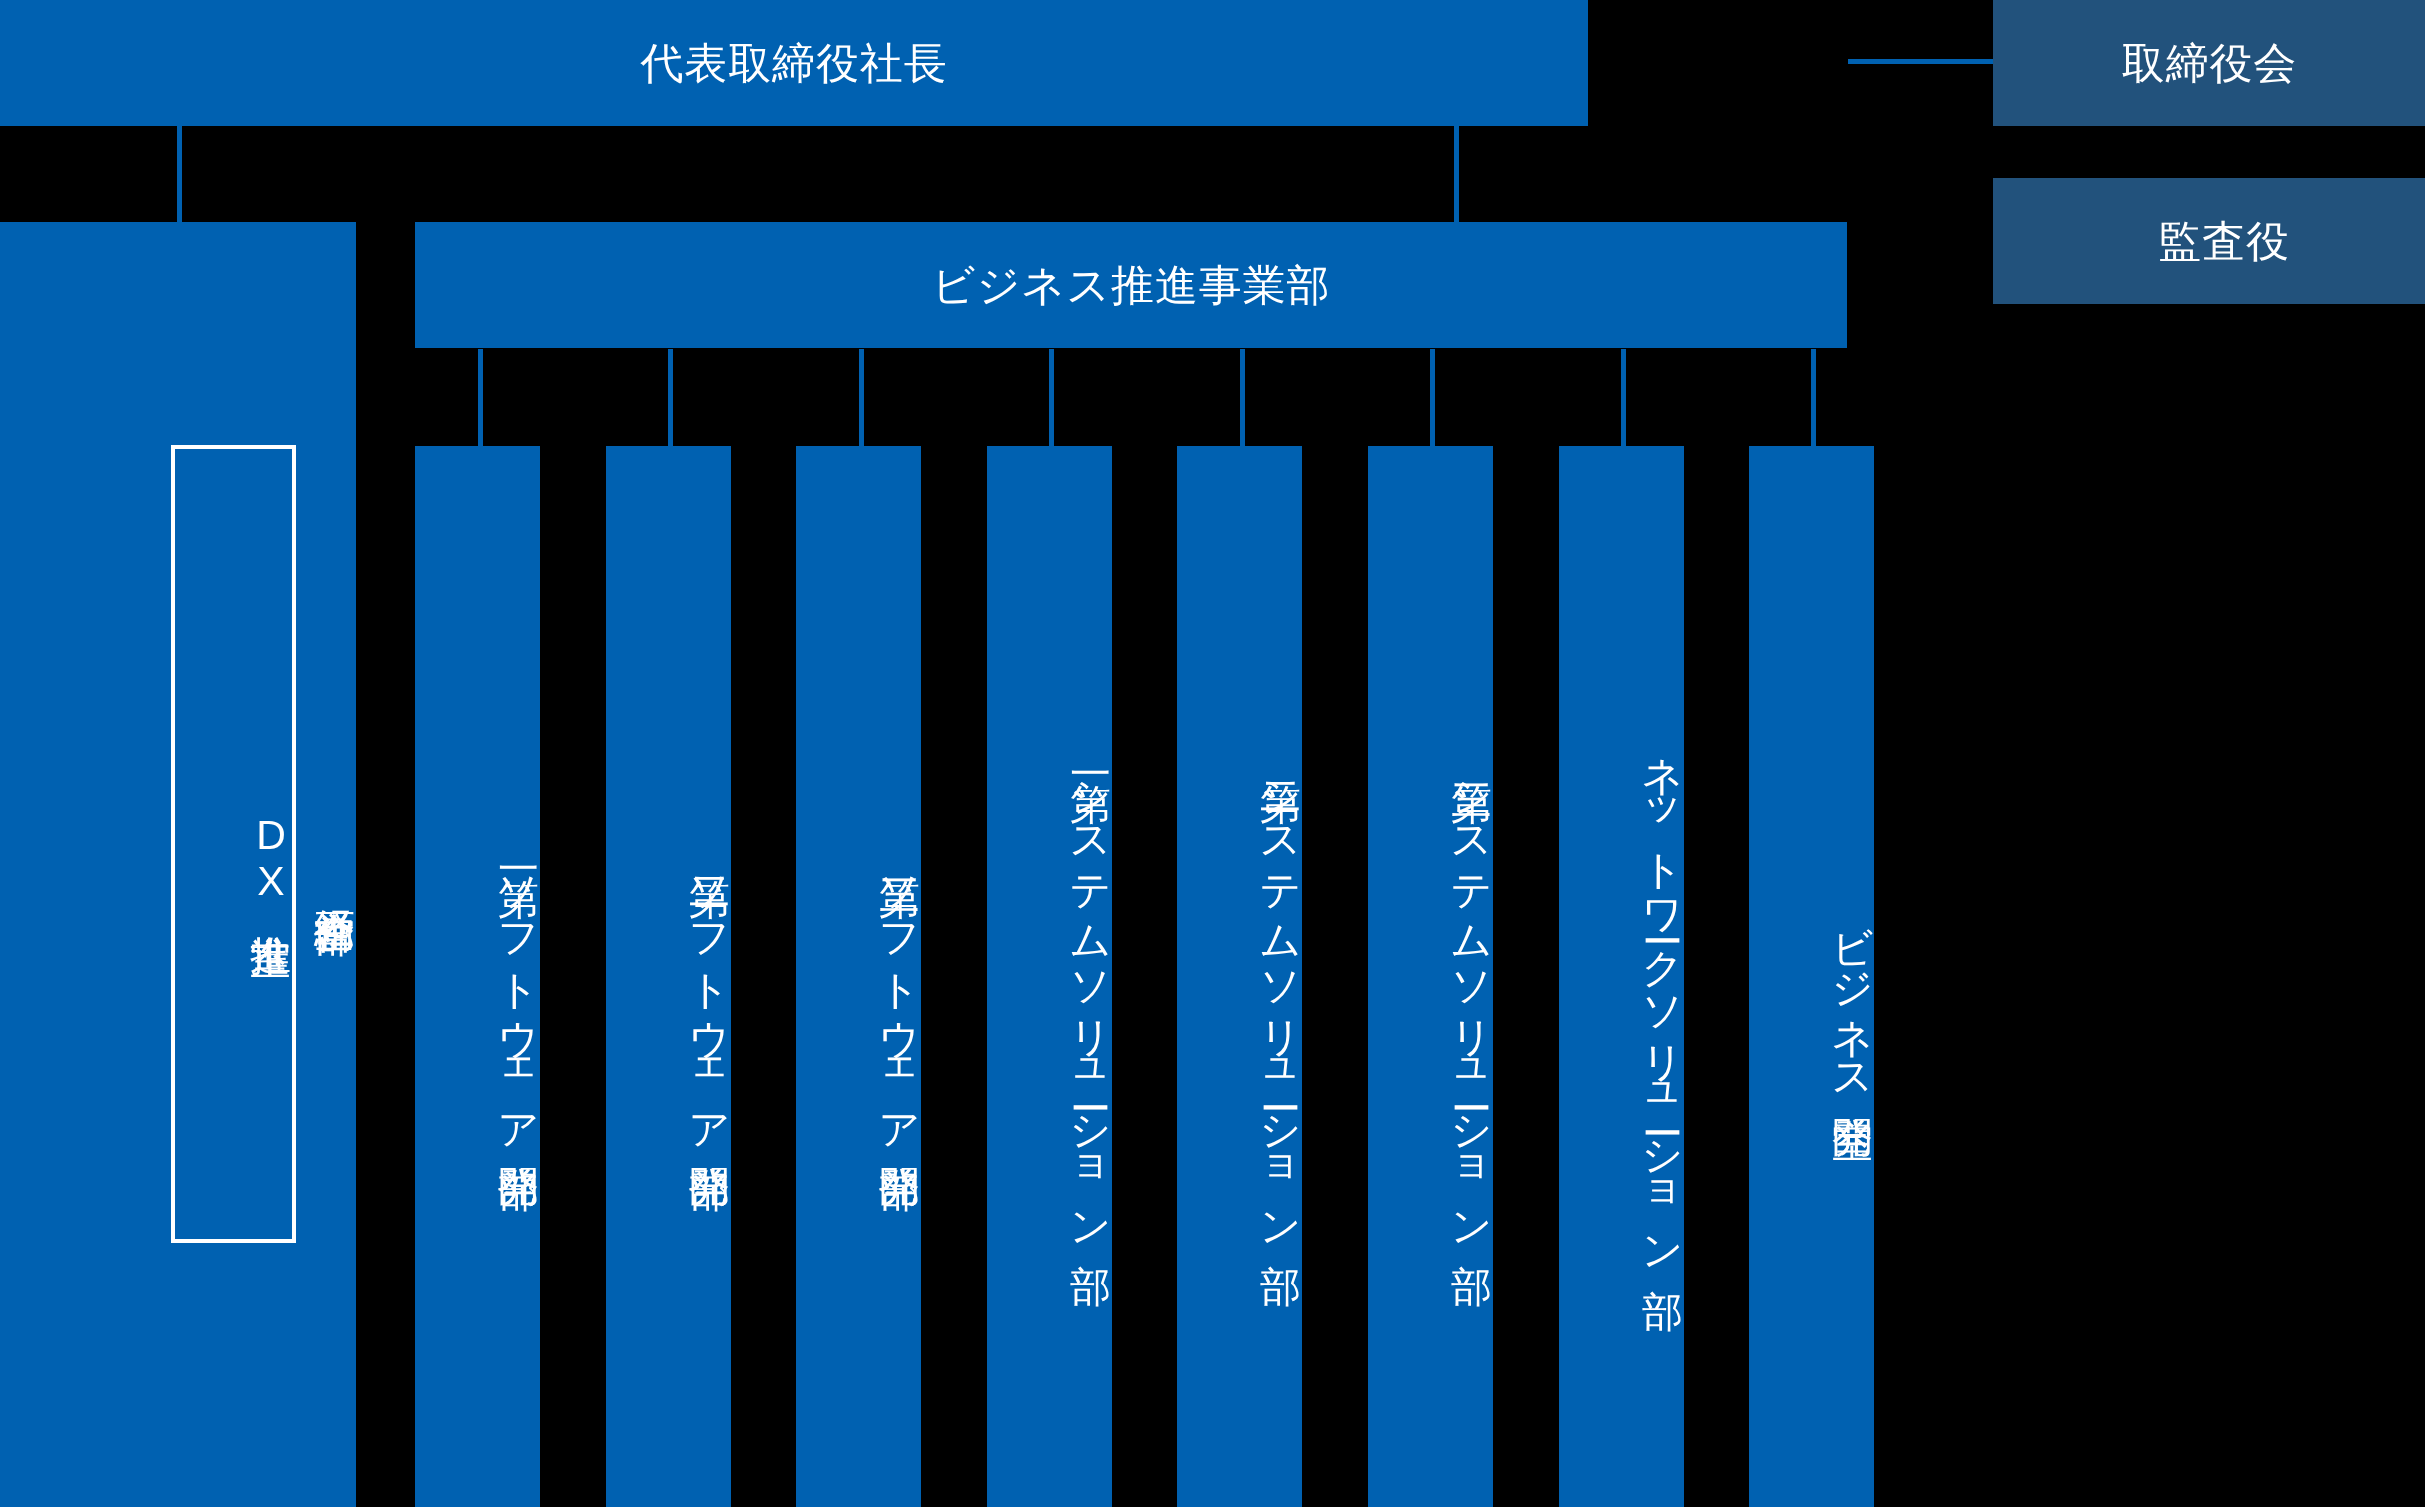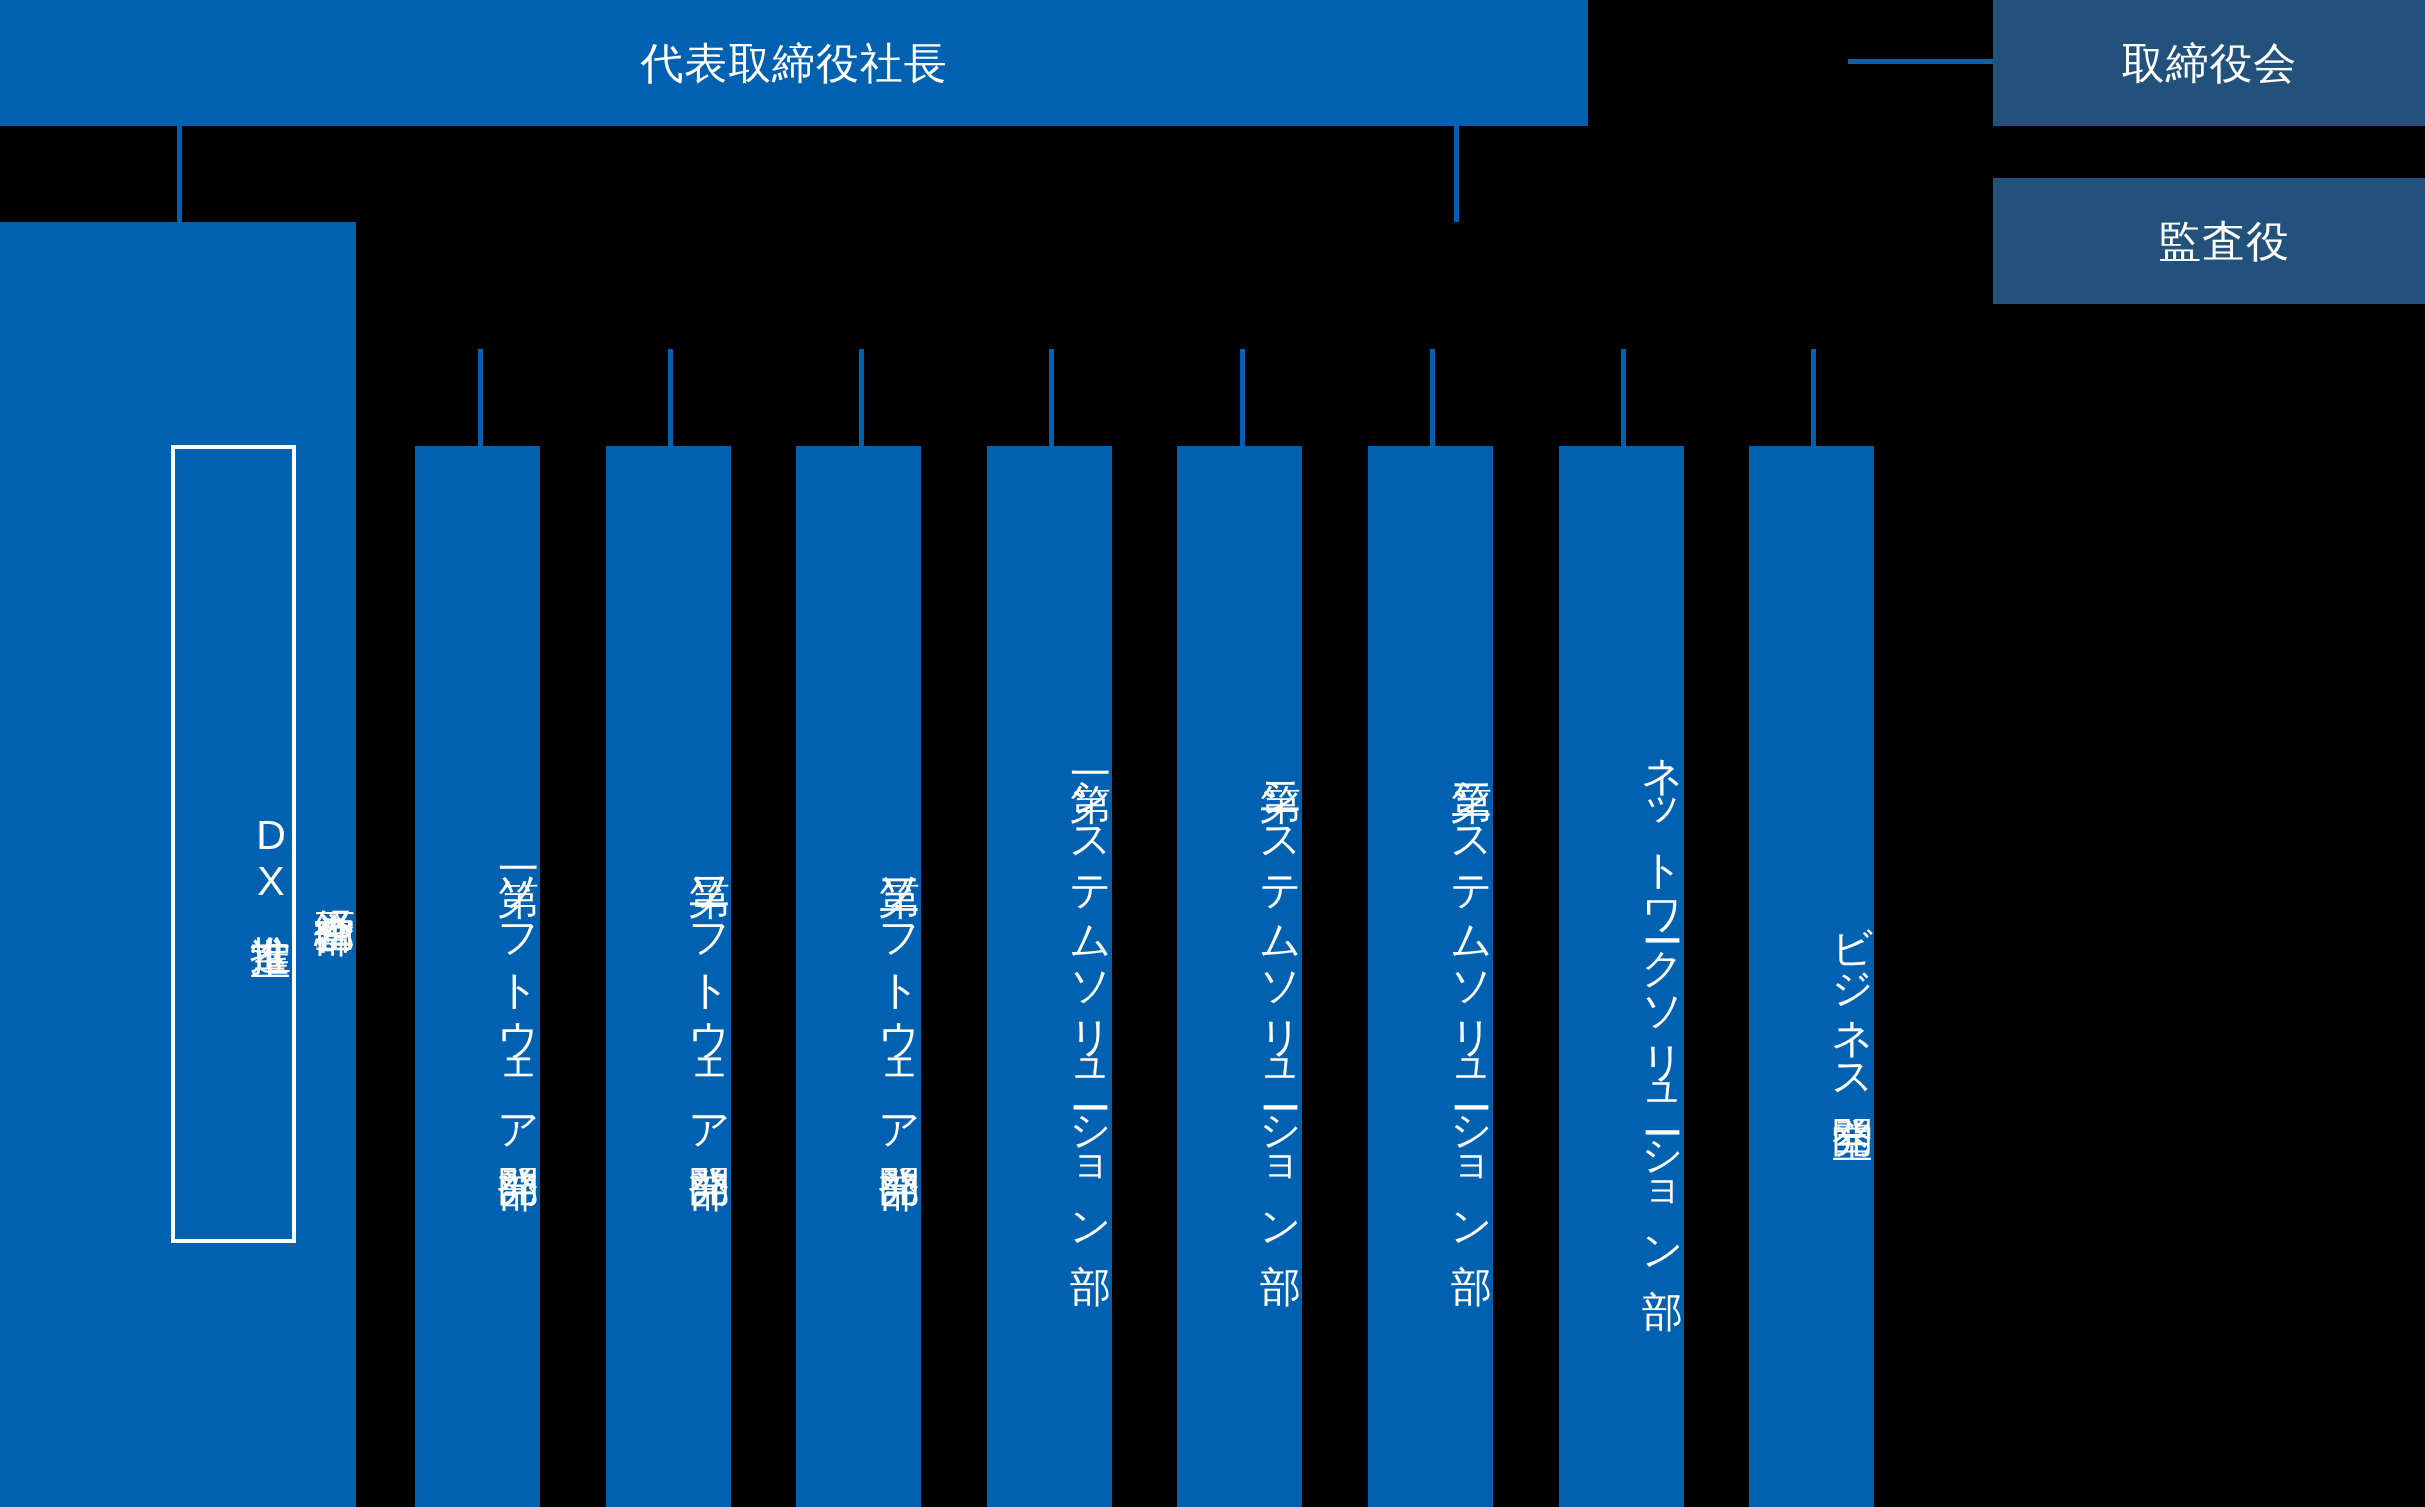--- a/index.html
+++ b/index.html
@@ -87,20 +87,21 @@
   <div class="node dark h-text" style="left:1993px; top:178px; width:462px; height:126px;">監査役</div>
 
   <div class="line v" style="left:177px; top:126px; height:96px;"></div>
 
   <div class="line v" style="left:1454px; top:126px; height:96px;"></div>
 
   <div class="node v-text" style="left:0px; top:222px; width:356px; height:1285px;">経営企画部</div>
 
   <div class="outline-box" style="left:171px; top:445px; width:125px; height:798px;">DX推進室</div>
 
+  <div class="node h-text" style="left:415px; top:222px; width:1432px; height:126px;">ビジネス推進事業部</div>
 
   <div class="line v" style="left:478px; top:349px; height:98px;"></div>
   <div class="line v" style="left:668px; top:349px; height:98px;"></div>
   <div class="line v" style="left:859px; top:349px; height:98px;"></div>
   <div class="line v" style="left:1049px; top:349px; height:98px;"></div>
   <div class="line v" style="left:1240px; top:349px; height:98px;"></div>
   <div class="line v" style="left:1430px; top:349px; height:98px;"></div>
   <div class="line v" style="left:1621px; top:349px; height:98px;"></div>
   <div class="line v" style="left:1811px; top:349px; height:98px;"></div>
 

